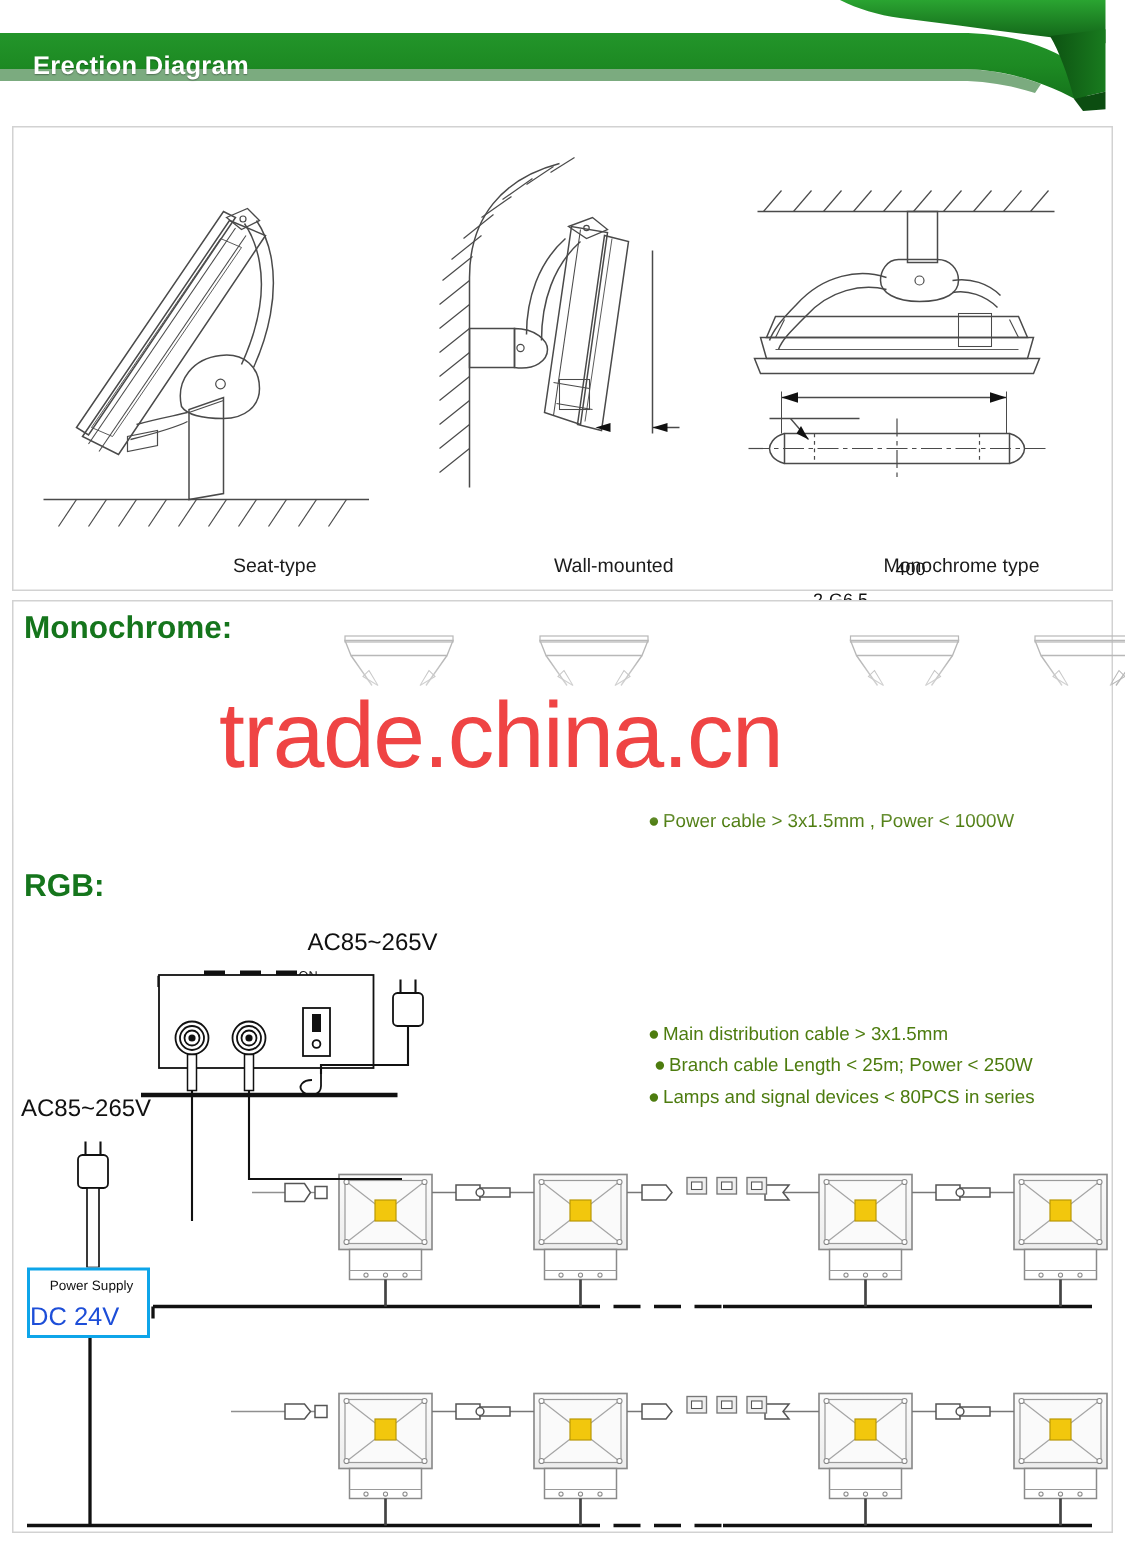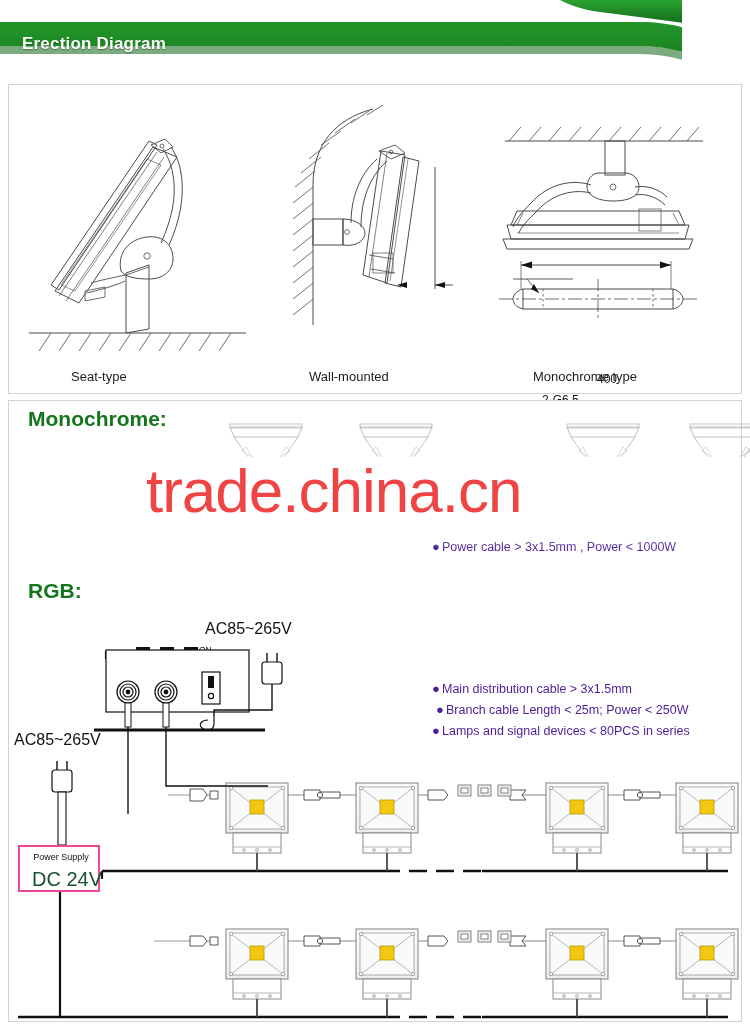--- a/index.html
+++ b/index.html
@@ -7,21 +7,21 @@
     width: 750px; height: 1030px;
     background: #ffffff;
     font-family: "Liberation Sans", sans-serif;
     position: relative;
     overflow: hidden;
   }
 
   
   .header {
     position: absolute; left: 0; top: 0;
-    width: 682px; height: 78px;
+    width: 737px; height: 78px;
     overflow: hidden;
   }
   .ribbon-svg { position: absolute; left: 0; top: 0; }
   .header-title {
     position: absolute; left: 22px; top: 34px;
     font-size: 17px; font-weight: bold; color: #ffffff;
     letter-spacing: 0.2px;
     text-shadow: 0 1px 1px rgba(0,0,0,0.35);
     z-index: 5;
   }
@@ -31,45 +31,44 @@
     position: absolute;
     border: 1px solid #d2d2d2;
     background: #ffffff;
   }
   #panel-mount { left: 8px; top: 84px; width: 734px; height: 310px; }
   #panel-wiring { left: 8px; top: 400px; width: 734px; height: 622px; }
 
   .caption {
     position: absolute;
     font-size: 13px; color: #1b1b1b;
-    text-align: left;
+    text-align: right;
     white-space: nowrap;
   }
 
   .section-title {
     position: absolute;
     font-size: 21px; font-weight: bold;
     color: #15751c;
     white-space: nowrap;
-    margin-left: 12px;
   }
   #mono-title { left: 16px; top: 407px; }
   #rgb-title  { left: 16px; top: 579px; }
 
   .dim-label {
     position: absolute;
     font-size: 11px; color: #111;
     white-space: nowrap;
     font-family: "Liberation Sans", sans-serif;
     margin-top: 22px;
   }
 
   .spec-line {
     position: absolute;
-    font-size: 12.5px; color: #4c1d95;
+    font-size: 12.5px; color: #4d7c0f;
     white-space: nowrap;
   }
   .spec-line .bullet {
     display: inline-block; width: 10px;
     font-size: 13px; line-height: 1;
   }
 
   .watermark {
     position: absolute;
     left: 146px; top: 455px;
@@ -102,31 +101,31 @@
   .label-small {
     position: absolute;
     font-size: 8.5px; color: #111;
     white-space: nowrap;
   }
 
   .psu-box {
     position: absolute;
     left: 18px; top: 845px;
     width: 82px; height: 47px;
-    border: 2px solid #ec4899;
+    border: 2px solid #0ea5e9;
     background: #fff;
     z-index: 12;
   }
   .psu-top {
     position: absolute; left: 0; top: 5px; width: 82px;
     text-align: center; font-size: 9px; color: #111;
   }
   .psu-bot {
     position: absolute; left: 0; top: 21px; width: 82px;
-    text-align: right; font-size: 20px; color: #14532d;
+    text-align: left; font-size: 17px; color: #1d4ed8;
   }
 
   svg { overflow: visible; }
   .ln { stroke: #111; fill: none; }
   .ln-thin { stroke: #4a4a4a; fill: none; stroke-width: 0.8; }
   .ln-grey { stroke: #8f8f8f; fill: none; stroke-width: 0.9; }
   .ln-light { stroke: #b8b8b8; fill: none; stroke-width: 0.8; }
 </style>
 </head>
 <body>

